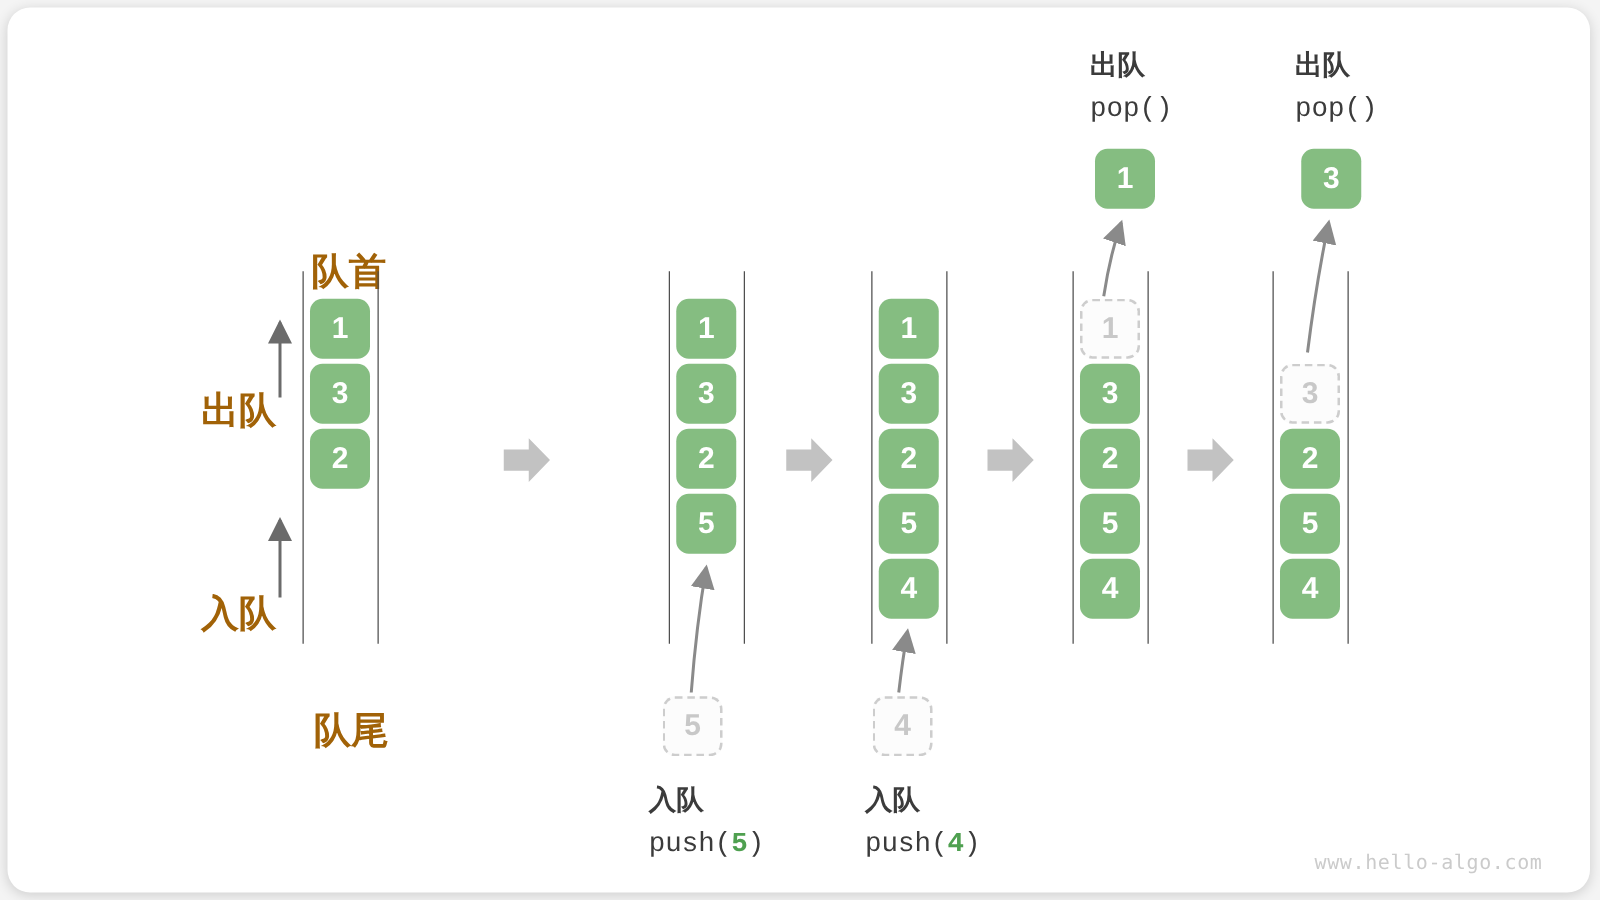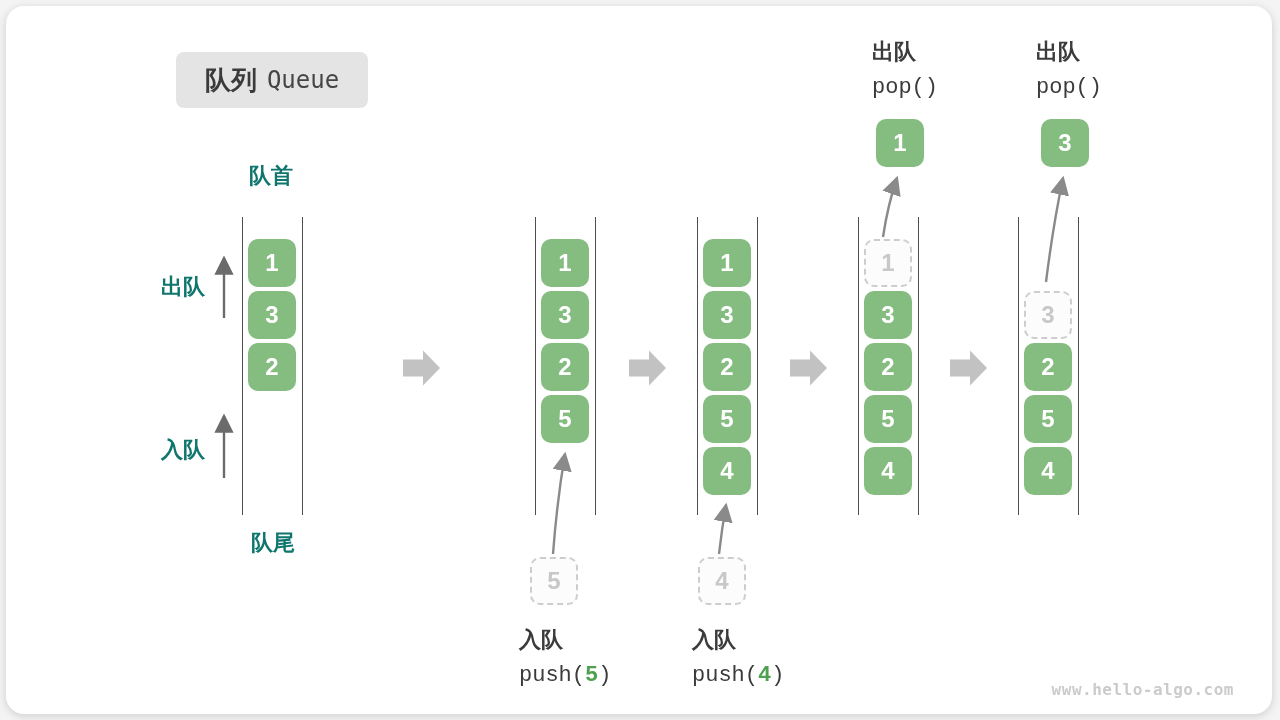--- a/index.html
+++ b/index.html
@@ -11,21 +11,21 @@
   }
   
   .title-box{
     position:absolute;left:170px;top:46px;width:192px;height:56px;
     background:#e4e4e4;border-radius:8px;
     display:flex;align-items:center;justify-content:center;gap:10px;
   }
   .title-zh{font-size:26px;font-weight:700;color:#3b3b3b;}
   .title-en{font-family:"DejaVu Sans Mono","Liberation Mono",monospace;font-size:24px;color:#454545;}
   
-  .side-label{position:absolute;font-size:22px;font-weight:700;color:#0f766e;white-space:nowrap;}
+  .side-label{position:absolute;font-size:30px;font-weight:700;color:#a16207;white-space:nowrap;margin-top:36px;}
   
   .col{
     position:absolute;top:211px;height:298px;width:61px;box-sizing:border-box;
     border-left:1.5px solid #4f4f4f;border-right:1.5px solid #4f4f4f;
   }
   .col-1{left:236px;} .col-2{left:529px;} .col-3{left:691px;} .col-4{left:852px;} .col-5{left:1012px;}
   
   .cell{
     position:absolute;left:5px;width:48px;height:48px;border-radius:10px;
     display:flex;align-items:center;justify-content:center;
@@ -44,21 +44,21 @@
   .op-zh{font-size:22px;font-weight:600;line-height:36px;display:block;}
   .op-code{
     font-family:Liberation Mono, monospace;
     font-size:22px;line-height:36px;color:#3b3b3b;display:block;white-space:nowrap;
   }
   .arg-green{color:#4fa050;font-weight:700;}
   
   .watermark{
     position:absolute;right:38px;top:674px;
     font-family:"DejaVu Sans Mono","Liberation Mono",monospace;
-    font-size:16px;color:#cbcbcb;letter-spacing:0.5px;font-weight:bold;
+    font-size:16px;color:#cbcbcb;letter-spacing:0.5px;
   }
   svg.overlay{position:absolute;left:0;top:0;width:1280px;height:720px;pointer-events:none;}
 </style>
 </head>
 <body>
 
 <div class="canvas">
 
   <svg class="overlay" viewBox="0 0 1280 720">
     <defs>
@@ -78,24 +78,20 @@
 
     <path d="M 877 231 Q 882 198 891 172" fill="none" stroke="#8a8a8a" stroke-width="2.4" marker-end="url(#headMid)"></path>
     <path d="M 1040 276 Q 1047 220 1057 172" fill="none" stroke="#8a8a8a" stroke-width="2.4" marker-end="url(#headMid)"></path>
 
     <polygon fill="#c2c2c2" points="397,353.5 417,353.5 417,344.5 434,362 417,379.5 417,370.5 397,370.5"></polygon>
     <polygon fill="#c2c2c2" points="623,353.5 643,353.5 643,344.5 660,362 643,379.5 643,370.5 623,370.5"></polygon>
     <polygon fill="#c2c2c2" points="784,353.5 804,353.5 804,344.5 821,362 804,379.5 804,370.5 784,370.5"></polygon>
     <polygon fill="#c2c2c2" points="944,353.5 964,353.5 964,344.5 981,362 964,379.5 964,370.5 944,370.5"></polygon>
   </svg>
 
-  <div class="title-box">
-    <span class="title-zh">队列</span>
-    <span class="title-en">Queue</span>
-  </div>
 
   <div class="side-label" style="left:243px;top:155px;">队首</div>
   <div class="side-label" style="left:245px;top:522px;">队尾</div>
   <div class="side-label" style="left:155px;top:266px;">出队</div>
   <div class="side-label" style="left:155px;top:429px;">入队</div>
 
   <div class="col col-1">
     <div class="cell solid row0">1</div>
     <div class="cell solid row1">3</div>
     <div class="cell solid row2">2</div>

